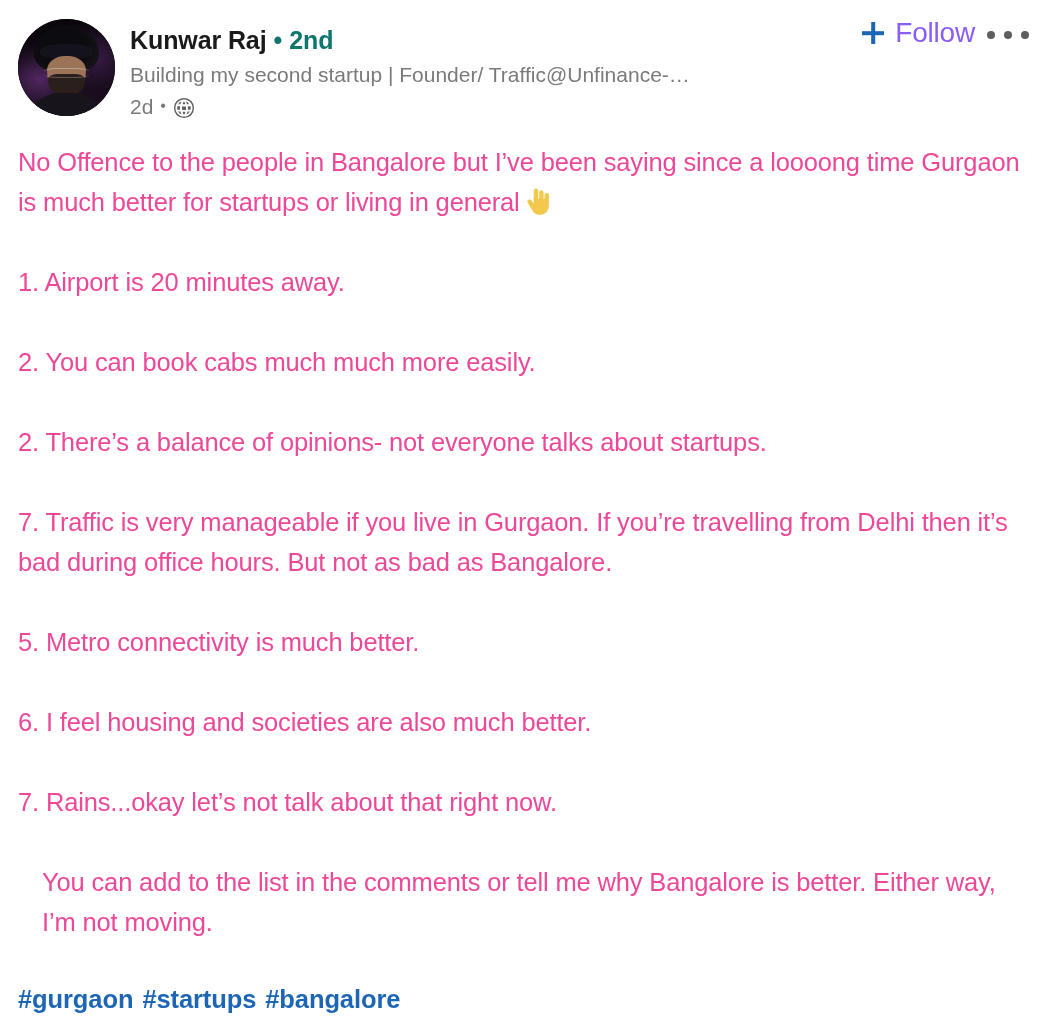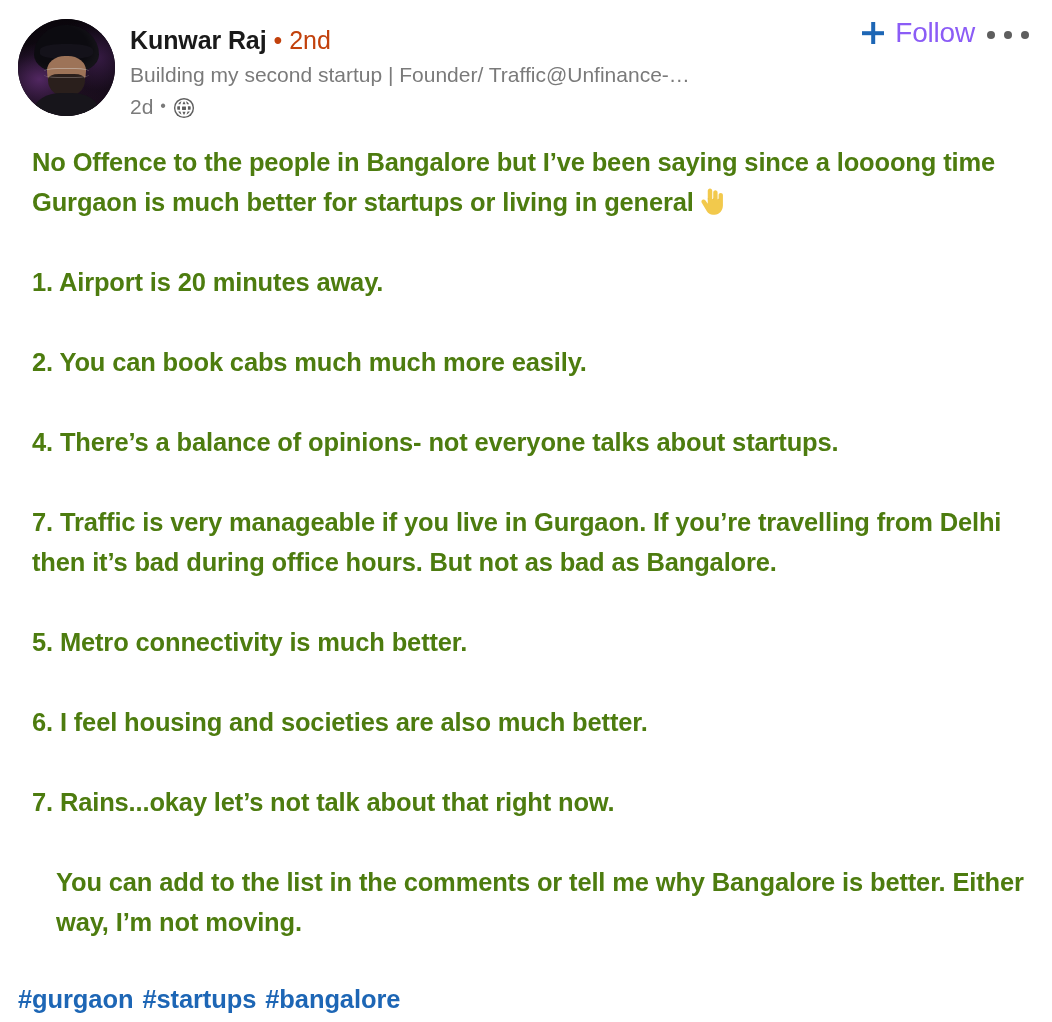--- a/index.html
+++ b/index.html
@@ -121,22 +121,22 @@
     font-size: 25px;
     line-height: 36px;
     white-space: nowrap;
   }
   .author-name {
     color: #1a1a1a;
     font-weight: 700;
     letter-spacing: -0.1px;
   }
   .degree {
-    color: #c2410c;
-    font-weight: 400;
+    color: #0f766e;
+    font-weight: 700;
   }
   .line-headline {
     margin-top: 2px;
     font-size: 21px;
     line-height: 30px;
     color: #7a7a7a;
     white-space: nowrap;
     overflow: hidden;
   }
   .line-meta {
@@ -224,28 +224,27 @@
     display: block;
     width: 8px;
     height: 8px;
     border-radius: 50%;
     background: #5e5e5e;
   }
 
   
   .post-body {
     position: absolute;
-    left: 32px;
+    left: 18px;
     top: 142px;
     width: 1006px;
     font-size: 25.5px;
     line-height: 40px;
-    color: #4d7c0f;
+    color: #ec4899;
     letter-spacing: -0.15px;
-    font-weight: bold;
   }
   .para {
     margin: 0 0 40px 0;
   }
   .para:last-child {
     margin-bottom: 0;
     margin-left: 24px;
   }
   .emoji-point-down {
     display: inline-block;
@@ -313,21 +312,21 @@
     </button>
   </div>
 
   <div class="post-body">
     <p class="para"><span>No Offence to the people in Bangalore but I’ve been saying since a loooong time Gurgaon is much better for startups or living in general</span><span class="emoji-point-down"><svg viewBox="0 0 32 36" width="27" height="30" aria-hidden="true">
             <path d="M11.5 4.5c0-1.6 1.2-2.8 2.7-2.8s2.7 1.2 2.7 2.8v9.8h1.2V6.6c0-1.5 1.2-2.7 2.6-2.7s2.6 1.2 2.6 2.7v8.1h1.2v-5c0-1.5 1.2-2.6 2.6-2.6s2.6 1.1 2.6 2.6v12.6c0 6-4.2 11-9.9 11h-2.1c-3 0-5.7-1.6-7.3-4.1L4.3 19c-.8-1.3-.4-2.9.9-3.7 1.2-.7 2.8-.4 3.6.8l2.7 3.9V4.5z" fill="#f2c94c"></path>
             <path d="M11.5 14.3h1.2M17.9 14.3h1.2M24.1 14.7h1.2" stroke="#dcae3c" stroke-width="0.8" fill="none"></path>
           </svg></span></p>
     <p class="para">1. Airport is 20 minutes away.</p>
     <p class="para">2. You can book cabs much much more easily.</p>
-    <p class="para">4. There’s a balance of opinions- not everyone talks about startups.</p>
+    <p class="para">2. There’s a balance of opinions- not everyone talks about startups.</p>
     <p class="para">7. Traffic is very manageable if you live in Gurgaon. If you’re travelling from Delhi then it’s bad during office hours. But not as bad as Bangalore.</p>
     <p class="para">5. Metro connectivity is much better.</p>
     <p class="para">6. I feel housing and societies are also much better.</p>
     <p class="para">7. Rains...okay let’s not talk about that right now.</p>
     <p class="para">You can add to the list in the comments or tell me why Bangalore is better. Either way, I’m not moving.</p>
   </div>
 
   <div class="hashtags">
     <span>#gurgaon</span><span>#startups</span><span>#bangalore</span>
   </div>

